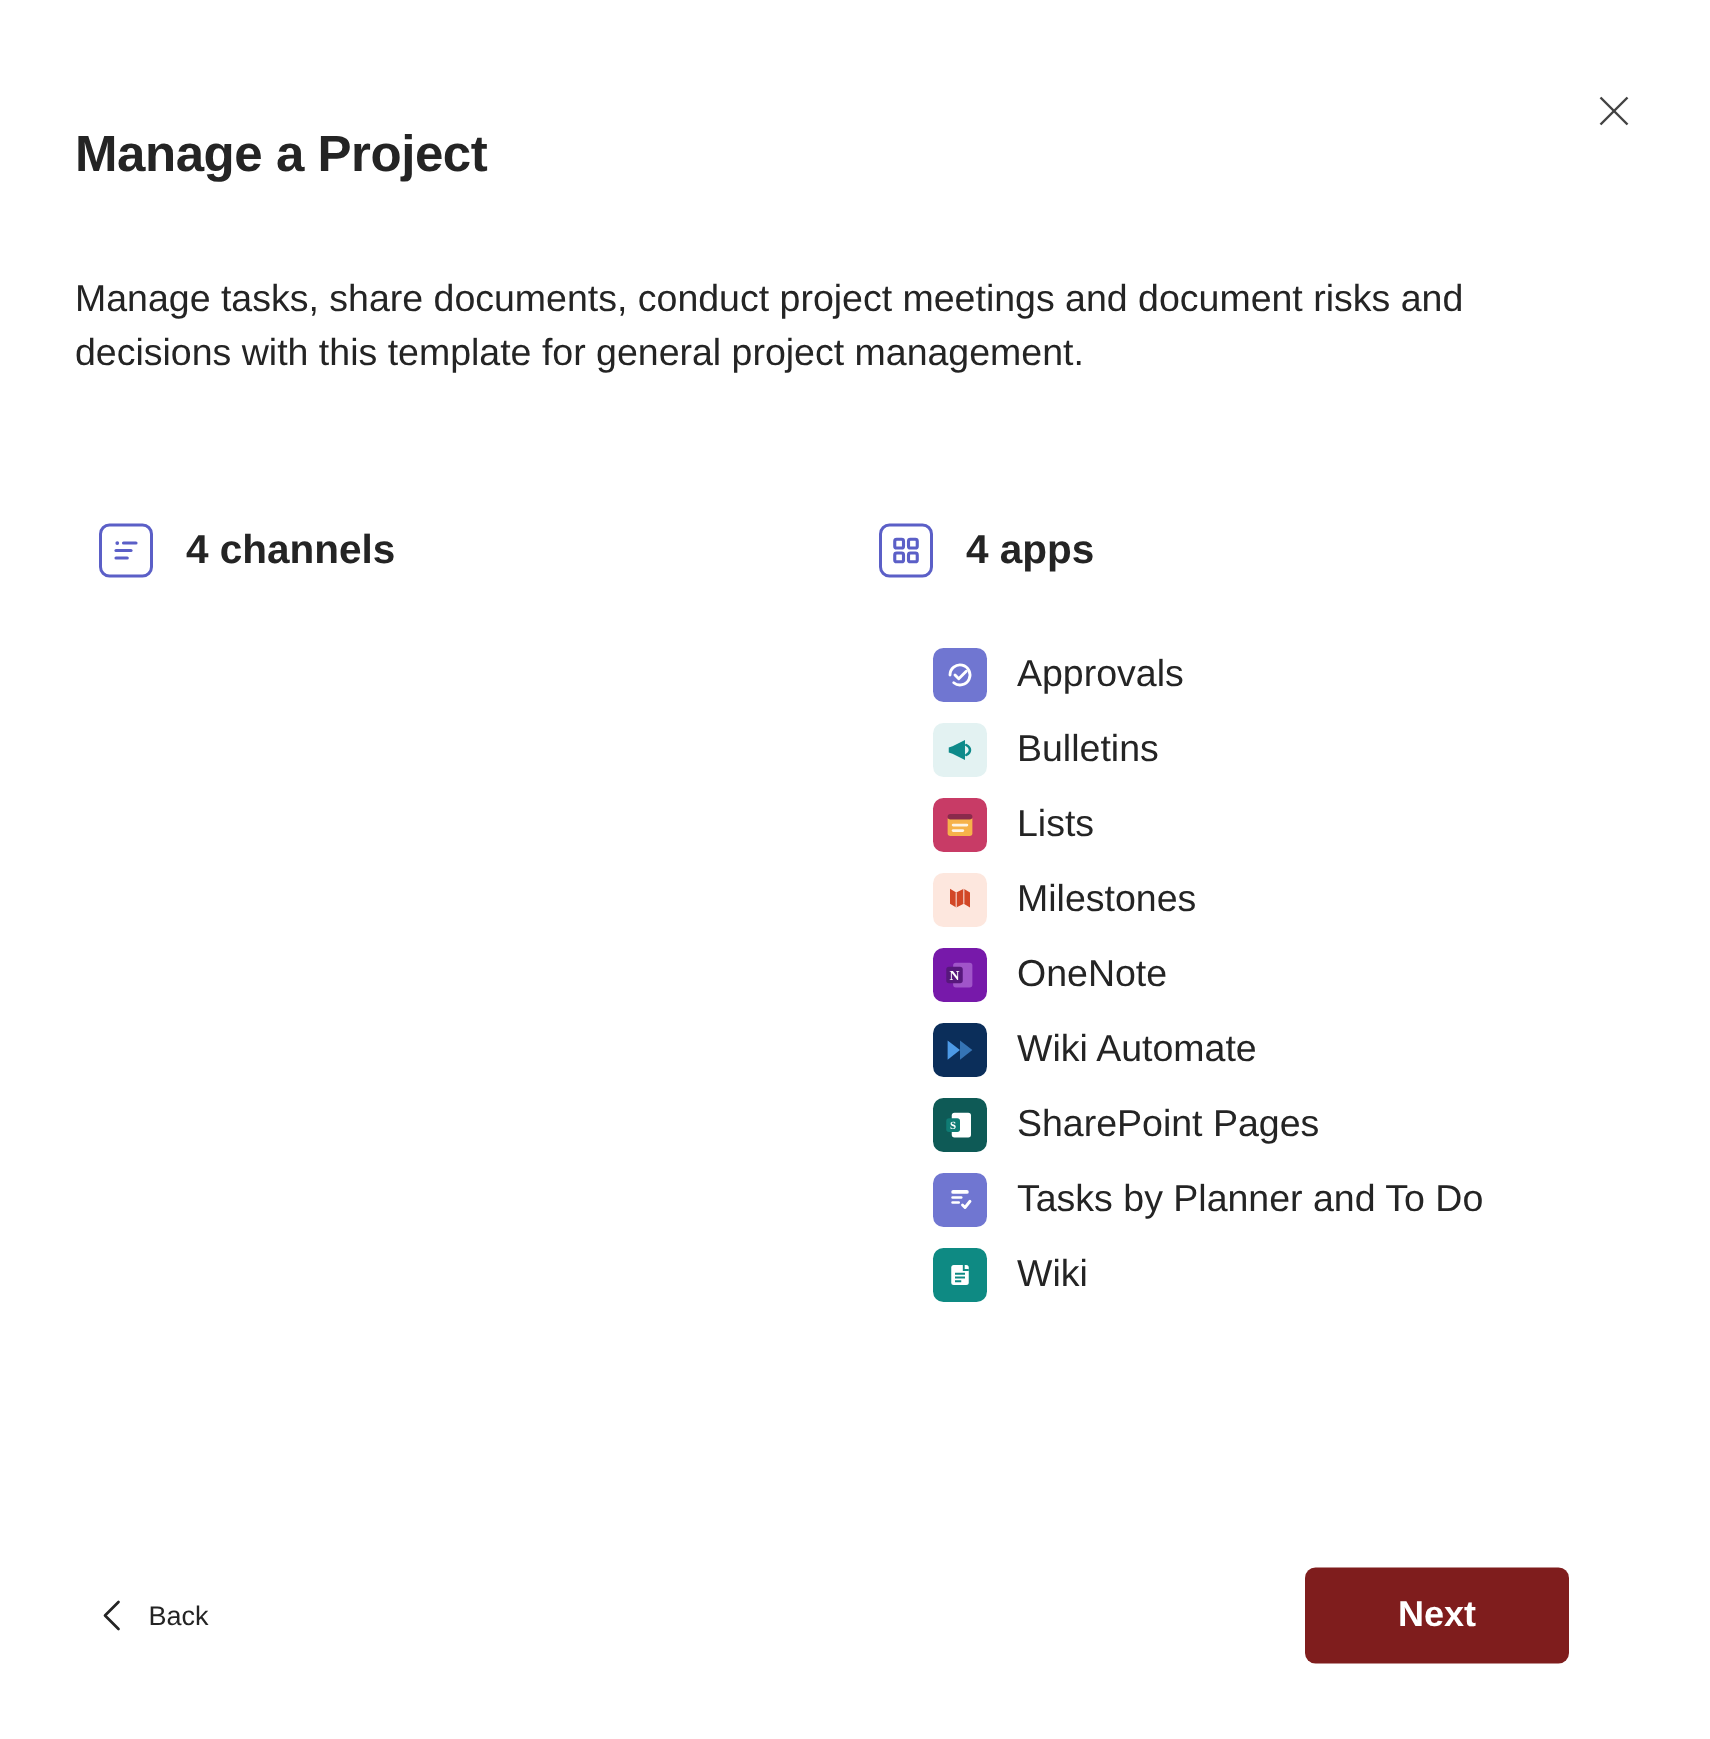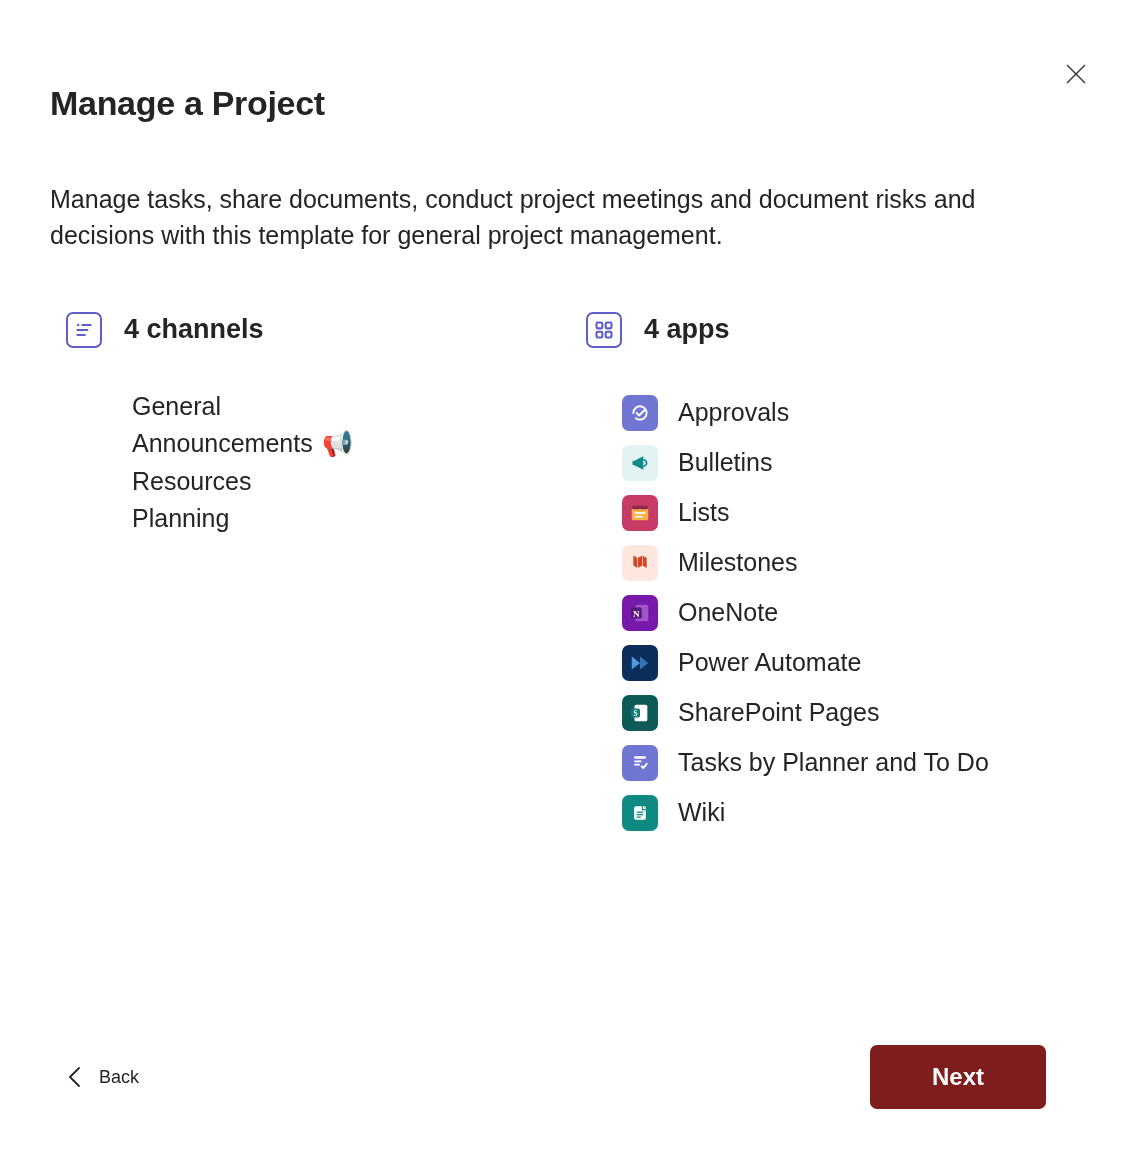--- a/index.html
+++ b/index.html
@@ -47,20 +47,21 @@
       margin-top: 58px;
       max-width: 1000px;
     }
     .content {
       display: flex;
       margin-top: 58px;
       gap: 20px;
     }
     .column {
       flex: 1;
+      margin-top: 37px;
     }
     .column-left { flex: 0 0 500px; }
     .section-header {
       display: flex;
       align-items: center;
       gap: 22px;
       margin-bottom: 40px;
     }
     .section-icon-box {
       width: 36px;
@@ -173,35 +174,20 @@
         <div class="section-icon-box">
           <svg width="20" height="20" viewBox="0 0 24 24" fill="none" stroke="#5b5fc7" stroke-width="2.5" stroke-linecap="round">
             <circle cx="5" cy="6" r="1.5" fill="#5b5fc7" stroke="none"></circle>
             <line x1="10" y1="6" x2="20" y2="6"></line>
             <line x1="4" y1="12" x2="16" y2="12"></line>
             <line x1="4" y1="18" x2="13" y2="18"></line>
           </svg>
         </div>
         <div class="section-title">4 channels</div>
       </div>
-      <ul class="channel-list">
-          <li class="channel-item">
-            <span>General</span>
-          </li>
-          <li class="channel-item">
-            <span>Announcements</span>
-            <span class="megaphone-emoji">📢</span>
-          </li>
-          <li class="channel-item">
-            <span>Resources</span>
-          </li>
-          <li class="channel-item">
-            <span>Planning</span>
-          </li>
-        </ul>
     </div>
 
     <div class="column">
       <div class="section-header">
         <div class="section-icon-box">
           <svg width="20" height="20" viewBox="0 0 24 24" fill="none" stroke="#5b5fc7" stroke-width="2.5">
             <rect x="3" y="3" width="7" height="7" rx="1.5"></rect>
             <rect x="14" y="3" width="7" height="7" rx="1.5"></rect>
             <rect x="3" y="14" width="7" height="7" rx="1.5"></rect>
             <rect x="14" y="14" width="7" height="7" rx="1.5"></rect>
@@ -258,21 +244,21 @@
             </div>
             <span class="app-name">OneNote</span>
           </li>
           <li class="app-item">
             <div class="app-icon" style="background: rgb(11, 46, 90);">
               <svg width="22" height="22" viewBox="0 0 24 24" fill="#4d9ae6">
                 <path d="M3 5l9 7-9 7V5z"></path>
                 <path d="M12 5l9 7-9 7V5z" opacity="0.65"></path>
               </svg>
             </div>
-            <span class="app-name">Power Automate</span>
+            <span class="app-name">Wiki Automate</span>
           </li>
           <li class="app-item">
             <div class="app-icon" style="background: rgb(14, 90, 86);">
               <svg width="22" height="22" viewBox="0 0 24 24">
                 <rect x="6" y="3" width="14" height="18" rx="2" fill="#ffffff"></rect>
                 <rect x="2" y="7" width="10" height="10" rx="2" fill="#0f7c74"></rect>
                 <text x="7" y="15" font-family="Segoe UI" font-size="8" font-weight="700" fill="#fff" text-anchor="middle">S</text>
               </svg>
             </div>
             <span class="app-name">SharePoint Pages</span>

